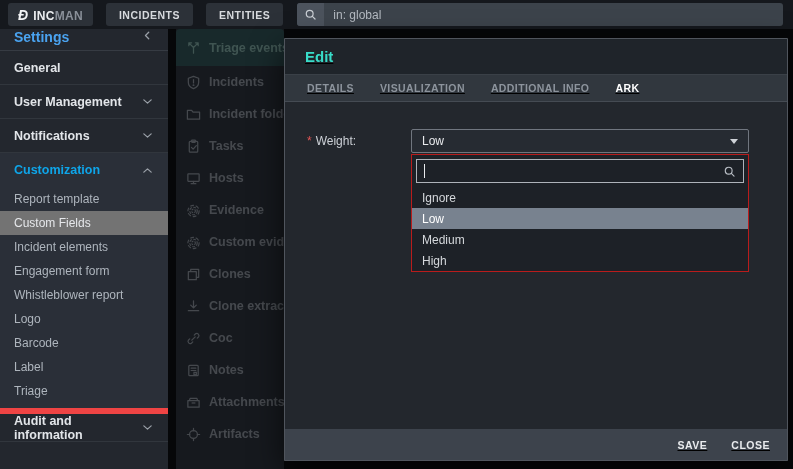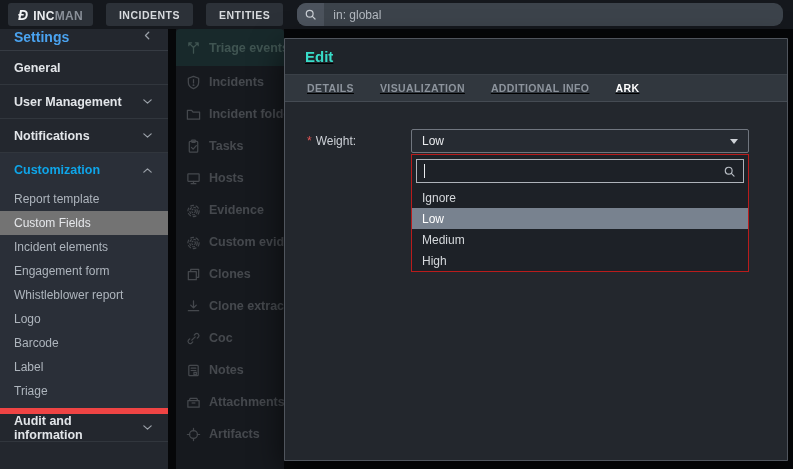--- a/index.html
+++ b/index.html
@@ -11,21 +11,21 @@
             display:flex; align-items:center; padding:0 8px; z-index:6; }
   .logo-btn { background:#2c3138; border-radius:3px; height:23px; display:flex; align-items:center;
               padding:0 10px; gap:3px; cursor:pointer; }
   .logo-glyph { color:#f2f4f6; font-weight:bold; font-size:14px; font-style:italic; margin-right:2px; }
   .logo-bold { color:#eceef0; font-weight:bold; font-size:12px; letter-spacing:.3px; }
   .logo-light { color:#8a9099; font-weight:bold; font-size:12px; letter-spacing:.3px; }
   .nav-btn { background:#2c3138; border-radius:3px; height:23px; padding:0 13px; margin-left:13px;
              color:#d7dade; font-size:10.5px; font-weight:bold; letter-spacing:.5px;
              display:flex; align-items:center; border:none; cursor:pointer; }
   .search { flex:1; height:23px; margin-left:14px; margin-right:2px; background:#3c434b;
-            border-radius:9px; display:flex; align-items:center; overflow:hidden; }
+            border-radius:3px; display:flex; align-items:center; overflow:hidden; }
   .search-iconbox { width:27px; height:100%; background:#4c535d; display:flex; align-items:center;
                     justify-content:center; color:#c9ced4; flex:none; }
   .search input { background:transparent; border:none; outline:none; color:#c3c8ce; font-size:12px;
                   padding-left:9px; width:100%; font-family:"Liberation Sans",sans-serif; }
   .search input::placeholder { color:#b4bac1; opacity:1; }
 
   
   .sidebar { position:absolute; left:0; top:29px; width:168px; bottom:0; background:#23272e; z-index:6; }
   .sb-header { height:22px; display:flex; justify-content:space-between;
                padding:0 14px; border-bottom:1px solid #363b43; }
@@ -328,13 +328,17 @@
               <path d="M10.3 10.3L13.6 13.6"></path>
             </svg>
         </span>
       </div>
       <div class="dd-option">Ignore</div>
       <div class="dd-option highlighted">Low</div>
       <div class="dd-option">Medium</div>
       <div class="dd-option">High</div>
     </div>
   </div>
+  <div class="modal-footer">
+    <button class="footer-btn">SAVE</button>
+    <button class="footer-btn">CLOSE</button>
+  </div>
 </div>
 
 </body></html>

